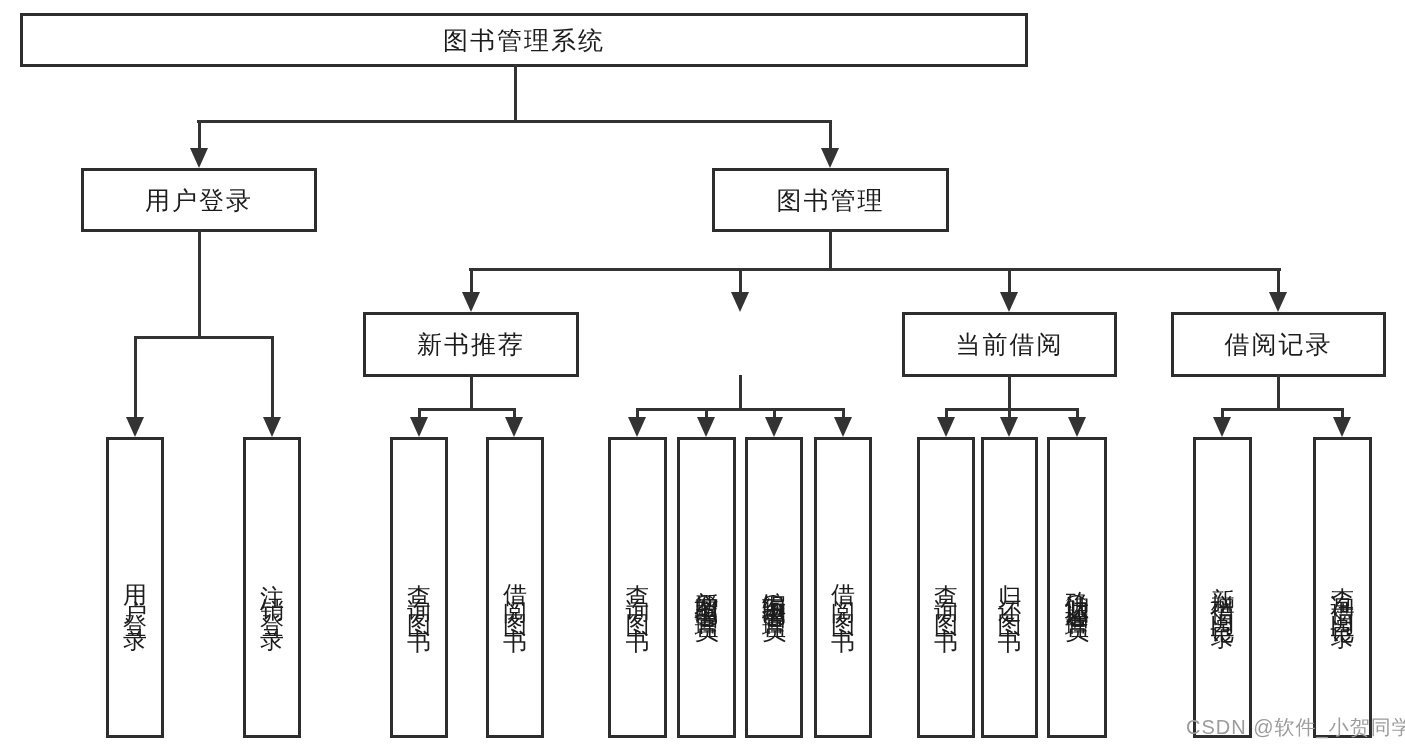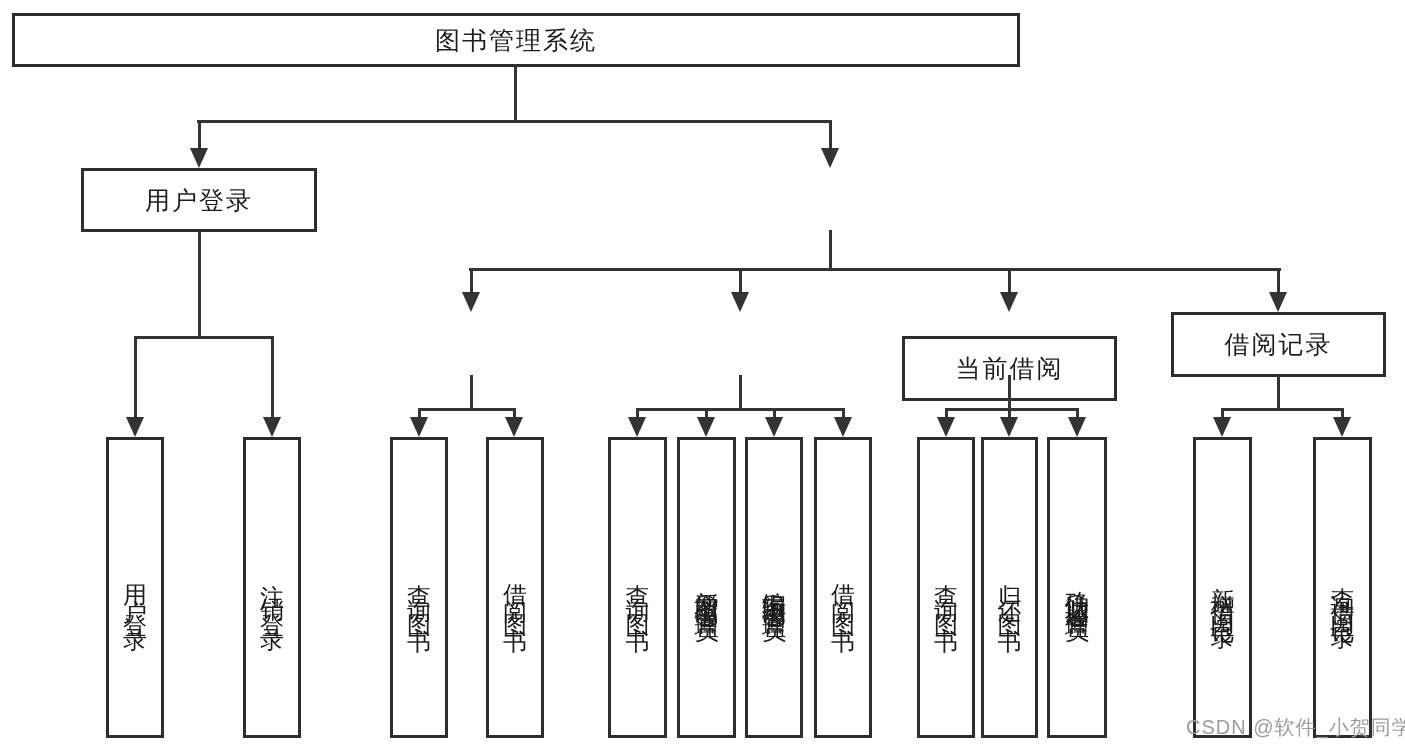--- a/index.html
+++ b/index.html
@@ -63,54 +63,60 @@
     letter-spacing: 1px;
     z-index: 10;
     white-space: nowrap;
   }
 </style>
 </head>
 <body>
 
 <div class="stage">
 
-  <div class="box" style="left:12px; top:13px; width:1008px; height:54px;">
+  <div class="box" style="left:20px; top:13px; width:1008px; height:54px;">
     <span>图书管理系统</span>
   </div>
 
   <div class="vline" style="left:514px; top:64px; height:58px;"></div>
   <div class="hline" style="left:197px; top:120px; width:635px;"></div>
   <div class="vline" style="left:198px; top:120px; height:32px;"></div>
   <div class="arrow" style="left:190px; top:148px;"></div>
   <div class="vline" style="left:829px; top:120px; height:32px;"></div>
   <div class="arrow" style="left:821px; top:148px;"></div>
 
   <div class="box" style="left:81px; top:168px; width:236px; height:64px;">
     <span>用户登录</span>
+  </div>
+  <div class="box" style="left:712px; top:168px; width:237px; height:64px;">
+    <span>图书管理</span>
   </div>
 
   <div class="vline" style="left:198px; top:230px; height:108px;"></div>
   <div class="hline" style="left:134px; top:336px; width:140px;"></div>
   <div class="vline" style="left:134px; top:336px; height:85px;"></div>
   <div class="arrow" style="left:126px; top:417px;"></div>
   <div class="vline" style="left:271px; top:336px; height:85px;"></div>
   <div class="arrow" style="left:263px; top:417px;"></div>
 
   <div class="vline" style="left:829px; top:230px; height:40px;"></div>
   <div class="hline" style="left:469px; top:268px; width:812px;"></div>
   <div class="vline" style="left:470px; top:268px; height:28px;"></div>
   <div class="arrow" style="left:462px; top:292px;"></div>
   <div class="vline" style="left:739px; top:268px; height:28px;"></div>
   <div class="arrow" style="left:731px; top:292px;"></div>
   <div class="vline" style="left:1008px; top:268px; height:28px;"></div>
   <div class="arrow" style="left:1000px; top:292px;"></div>
   <div class="vline" style="left:1277px; top:268px; height:28px;"></div>
   <div class="arrow" style="left:1269px; top:292px;"></div>
 
-  <div class="box" style="left:902px; top:312px; width:215px; height:65px;margin-top:24px;">
+  <div class="box" style="left:363px; top:312px; width:216px; height:65px;">
+    <span>新书推荐</span>
+  </div>
+  <div class="box" style="left:902px; top:312px; width:215px; height:65px;">
     <span>当前借阅</span>
   </div>
   <div class="box" style="left:1171px; top:312px; width:215px; height:65px;">
     <span>借阅记录</span>
   </div>
 
   <div class="vline" style="left:470px; top:375px; height:35px;"></div>
   <div class="hline" style="left:418px; top:408px; width:98px;"></div>
   <div class="vline" style="left:418px; top:408px; height:13px;"></div>
   <div class="arrow" style="left:410px; top:417px;"></div>

